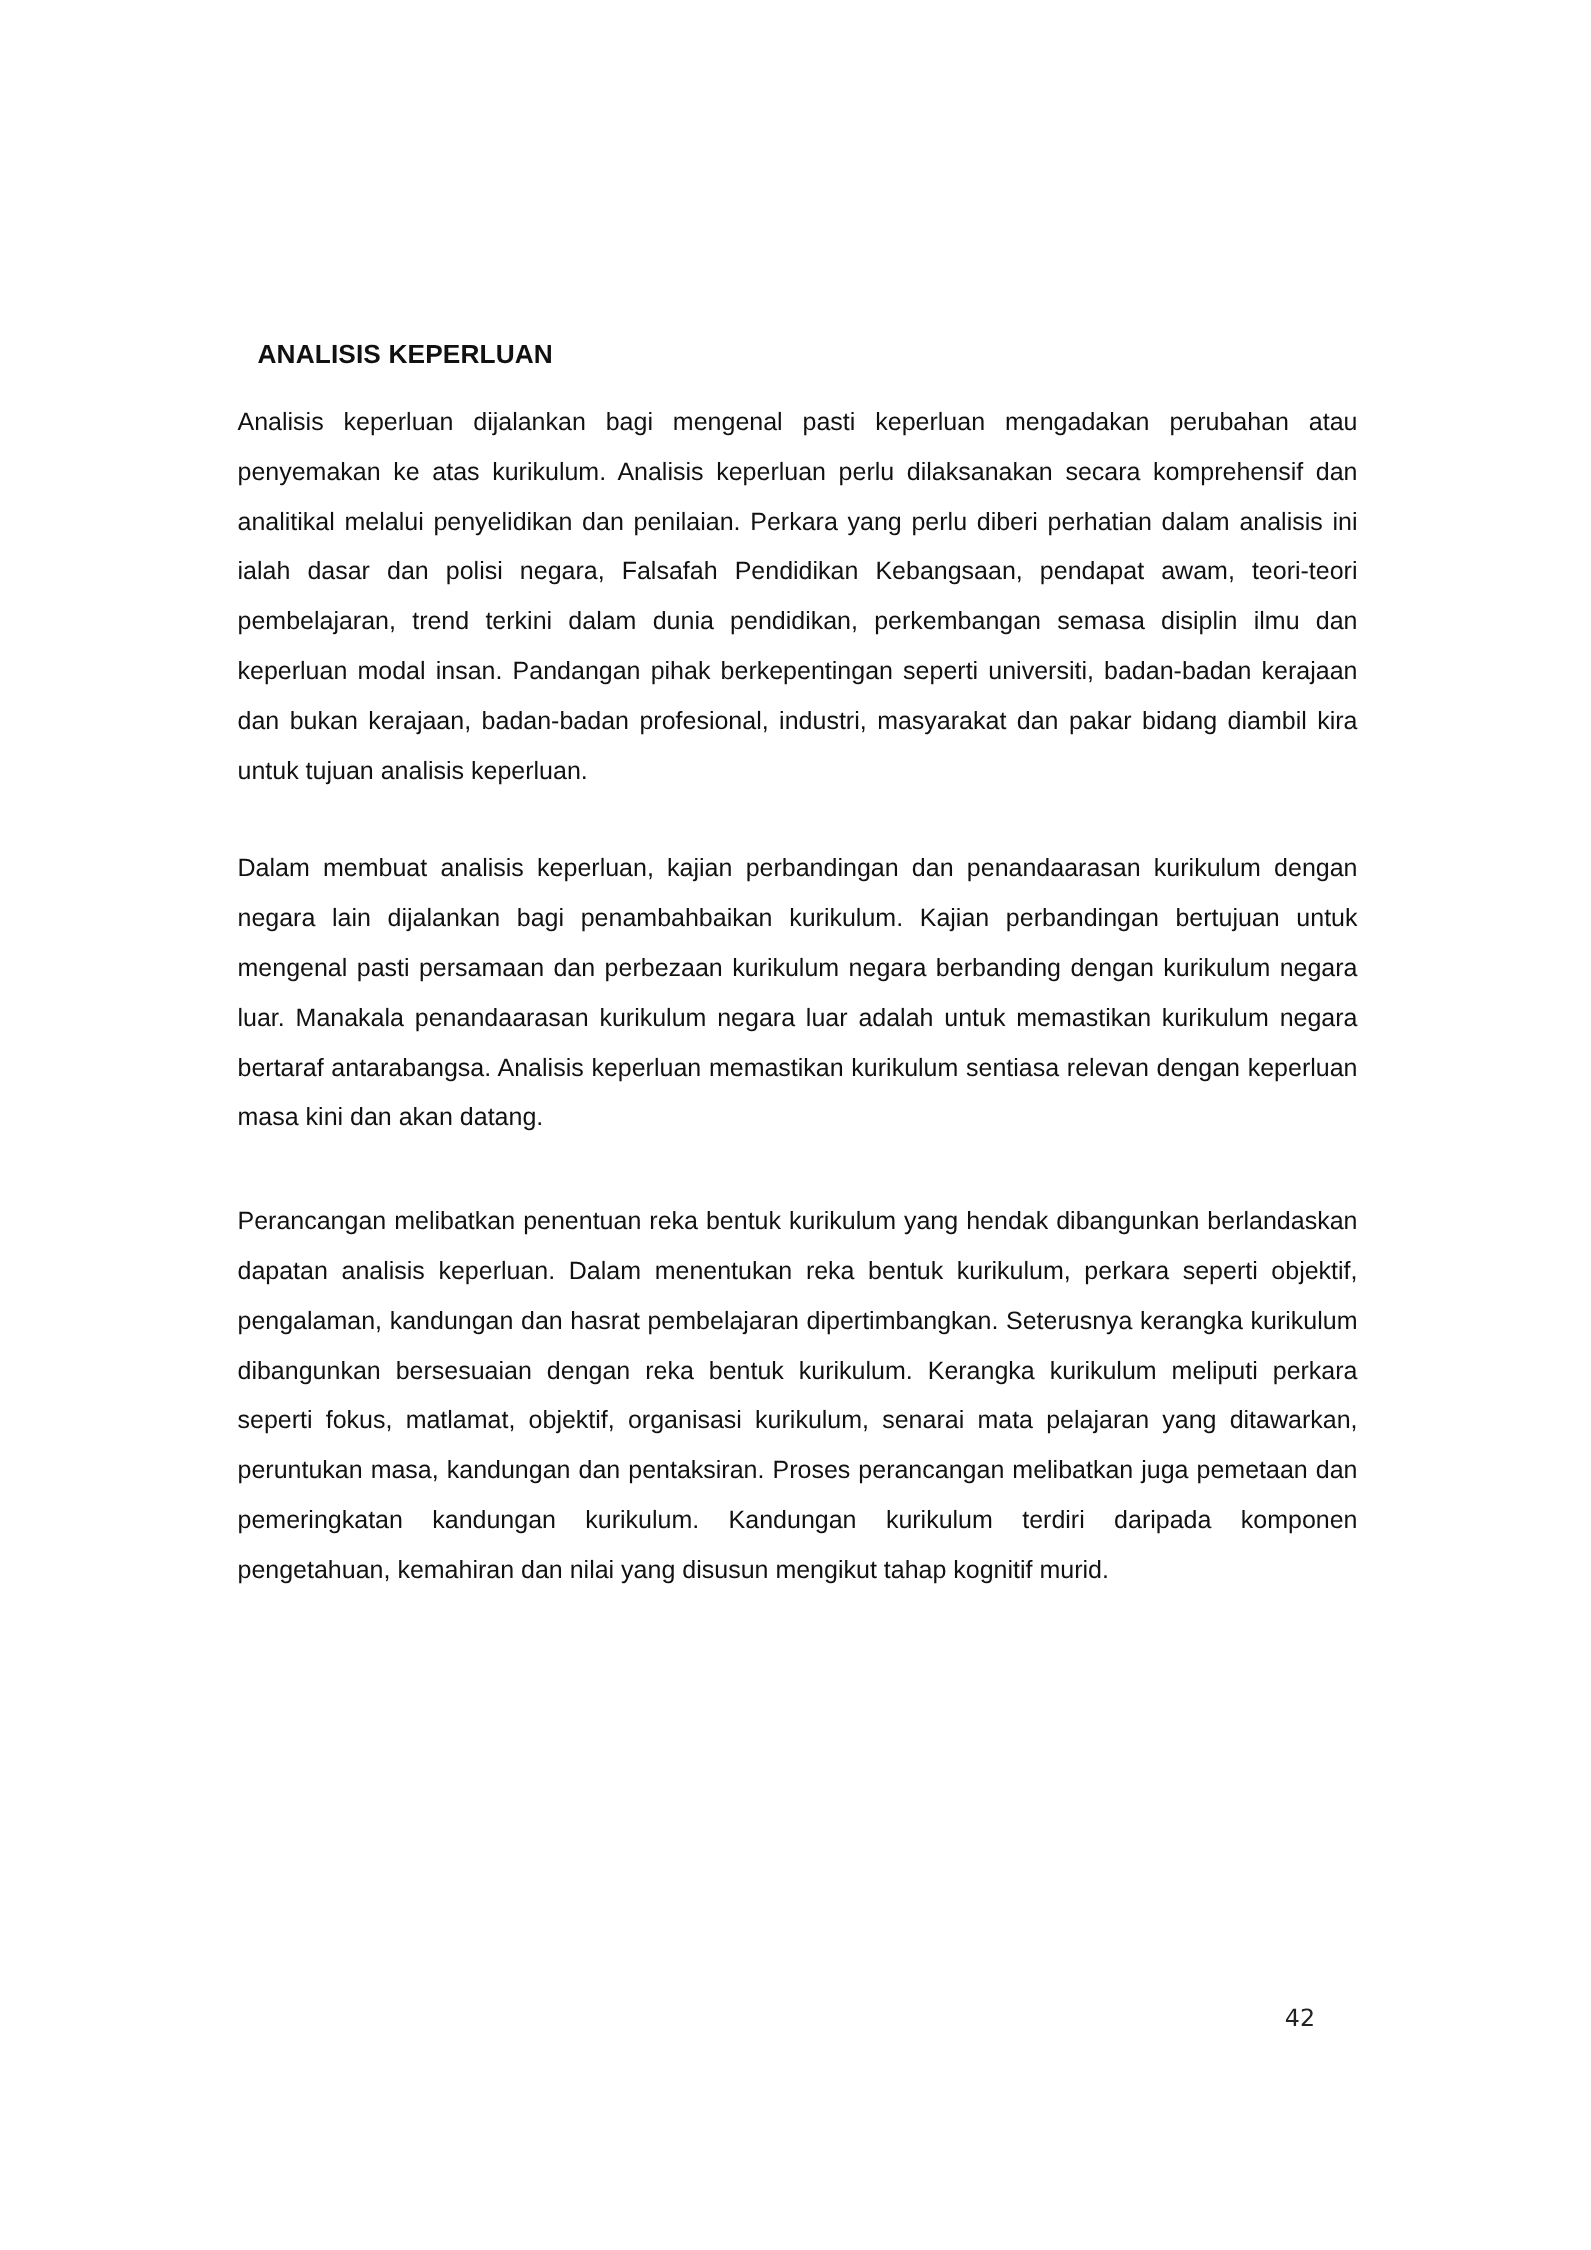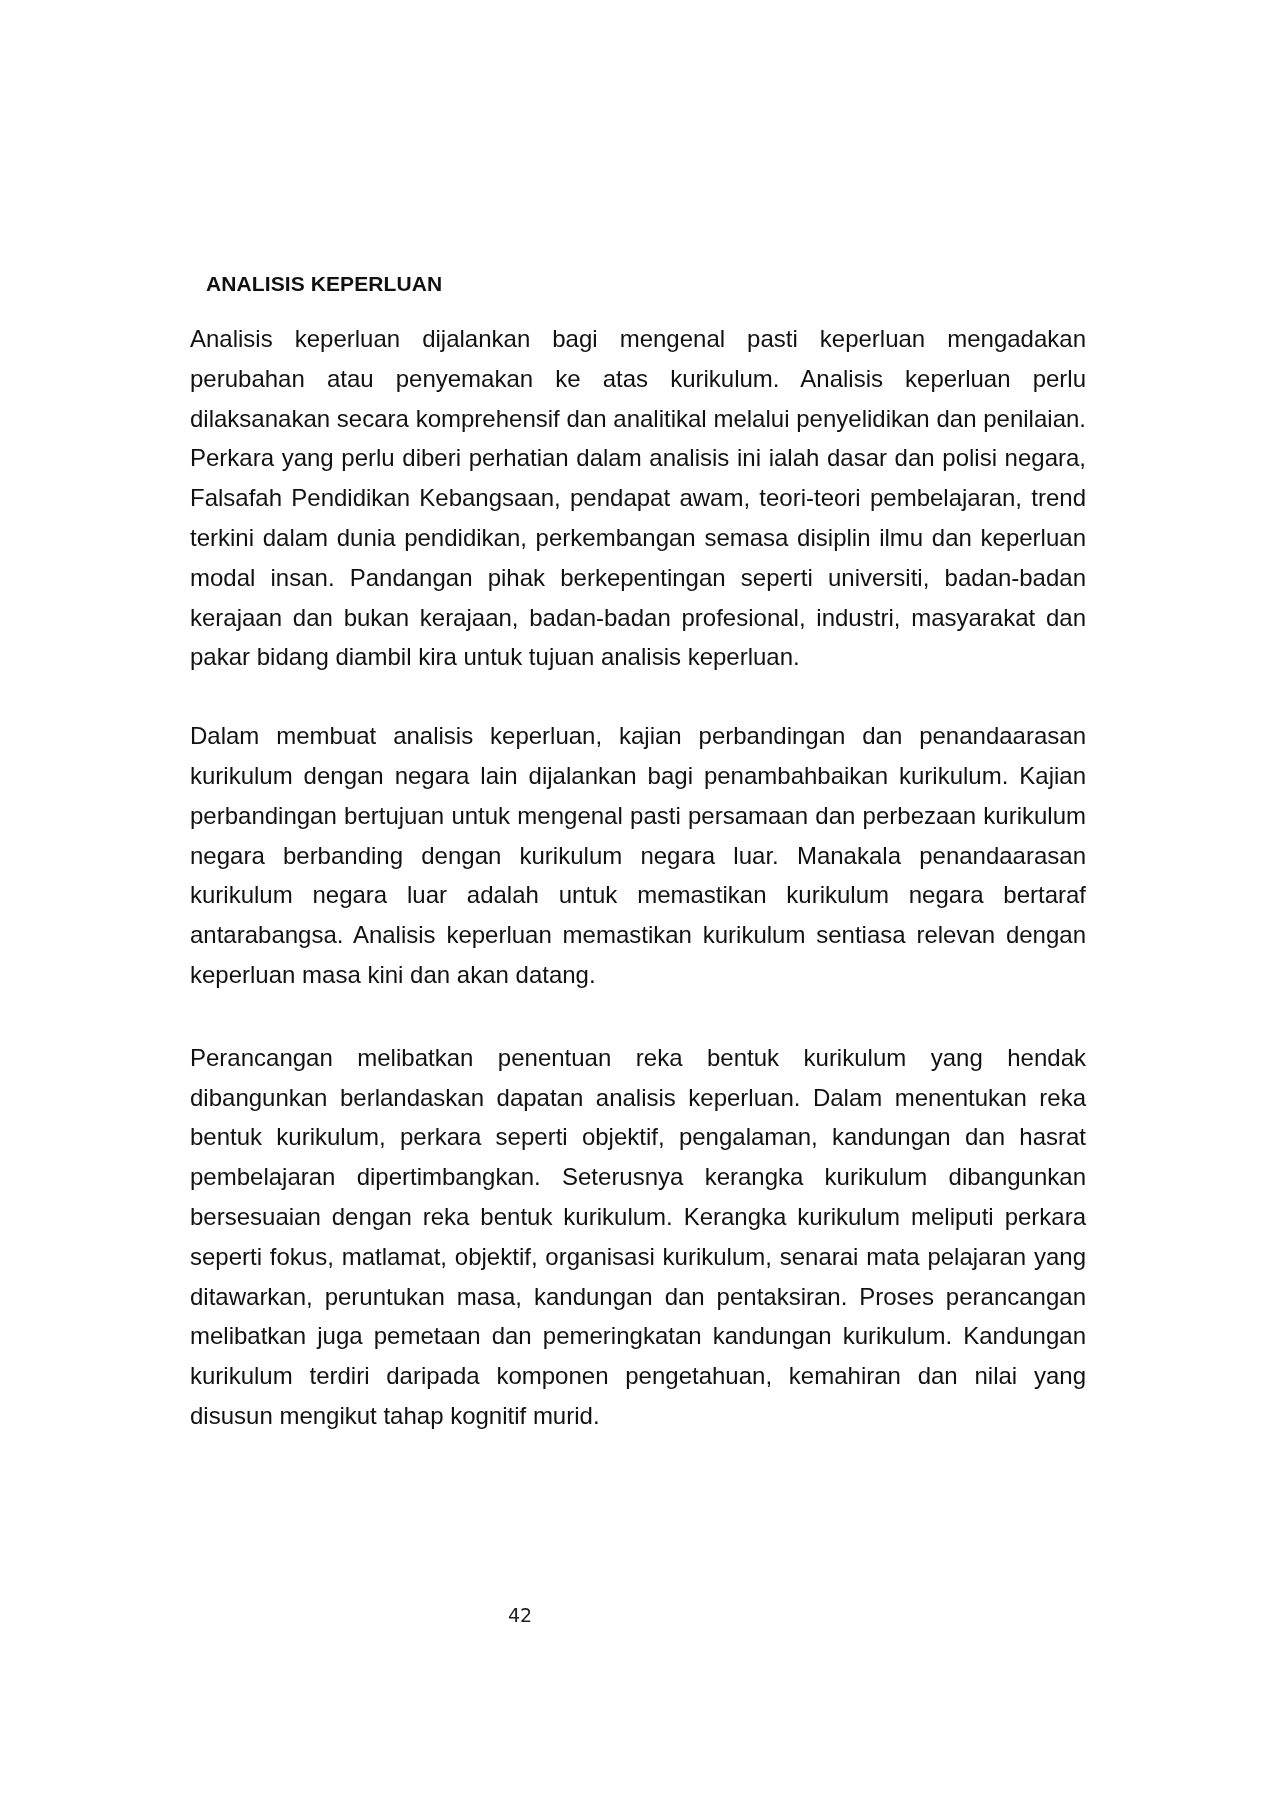--- a/index.html
+++ b/index.html
@@ -22,41 +22,42 @@
       width: 896px;
     }
     .heading {
       font-weight: bold;
       font-size: 21px;
       line-height: 30px;
       margin: 16px;
       letter-spacing: 0.1px;
     }
     .para {
-      font-size: 24px;
+      font-size: 20px;
       line-height: 39.8px;
       margin: 0;
       text-align: justify;
       text-align-last: left;
     }
     .gap {
       height: 39px;
     }
     .gap-small {
       height: 4px;
     }
     .page-number {
       position: absolute;
       top: 1604px;
       left: 0;
       width: 1040px;
-      text-align: center;
+      text-align: right;
       font-family: "DejaVu Sans", sans-serif;
       font-size: 19px;
       color: #222222;
+      padding-left: 12px;
     }
   </style>
 </head>
 <body>
 
 <div class="page">
   <h2 class="heading">ANALISIS KEPERLUAN</h2>
   <div class="gap-small"></div>
   <p class="para">Analisis keperluan dijalankan bagi mengenal pasti keperluan mengadakan perubahan atau penyemakan ke atas kurikulum. Analisis keperluan perlu dilaksanakan secara komprehensif dan analitikal melalui penyelidikan dan penilaian. Perkara yang perlu diberi perhatian dalam analisis ini ialah dasar dan polisi negara, Falsafah Pendidikan Kebangsaan, pendapat awam, teori-teori pembelajaran, trend terkini dalam dunia pendidikan, perkembangan semasa disiplin ilmu dan keperluan modal insan. Pandangan pihak berkepentingan seperti universiti, badan-badan kerajaan dan bukan kerajaan, badan-badan profesional, industri, masyarakat dan pakar bidang diambil kira untuk tujuan analisis keperluan.</p>
   <div class="gap"></div>

